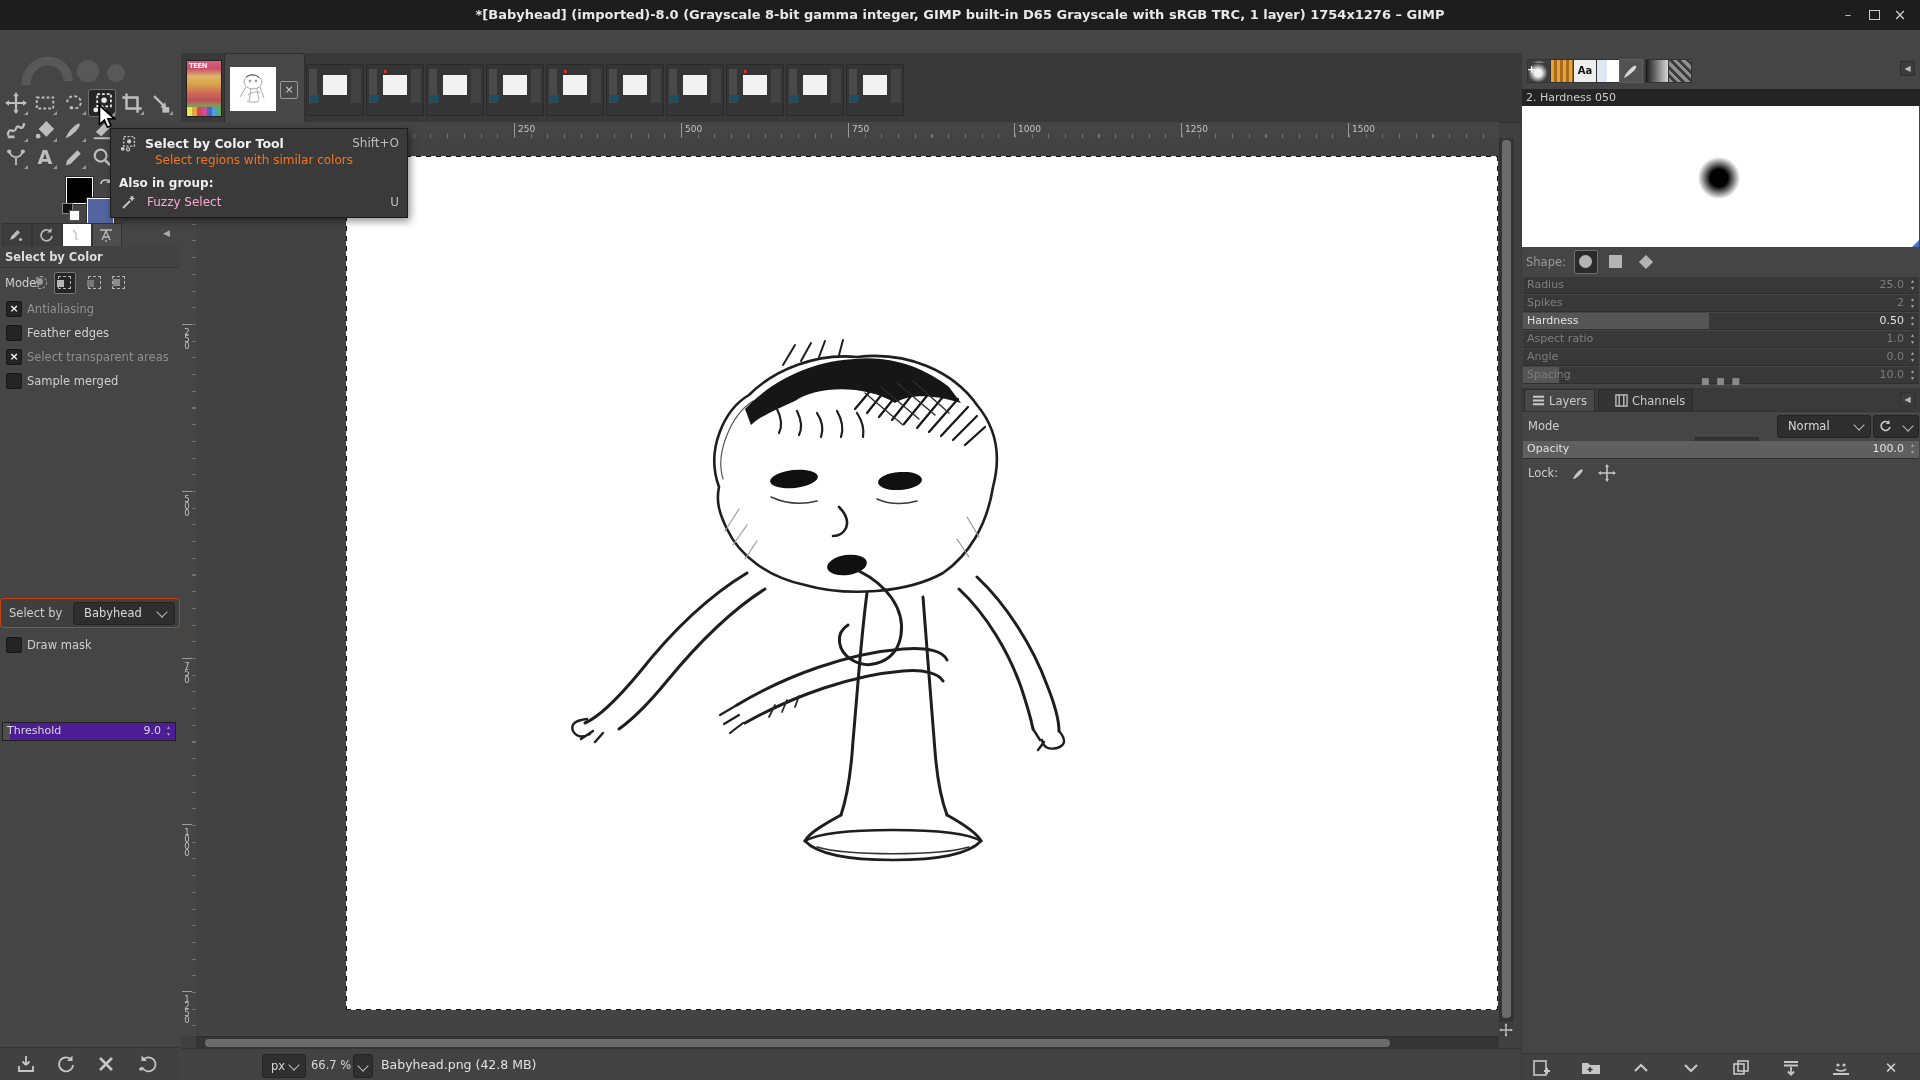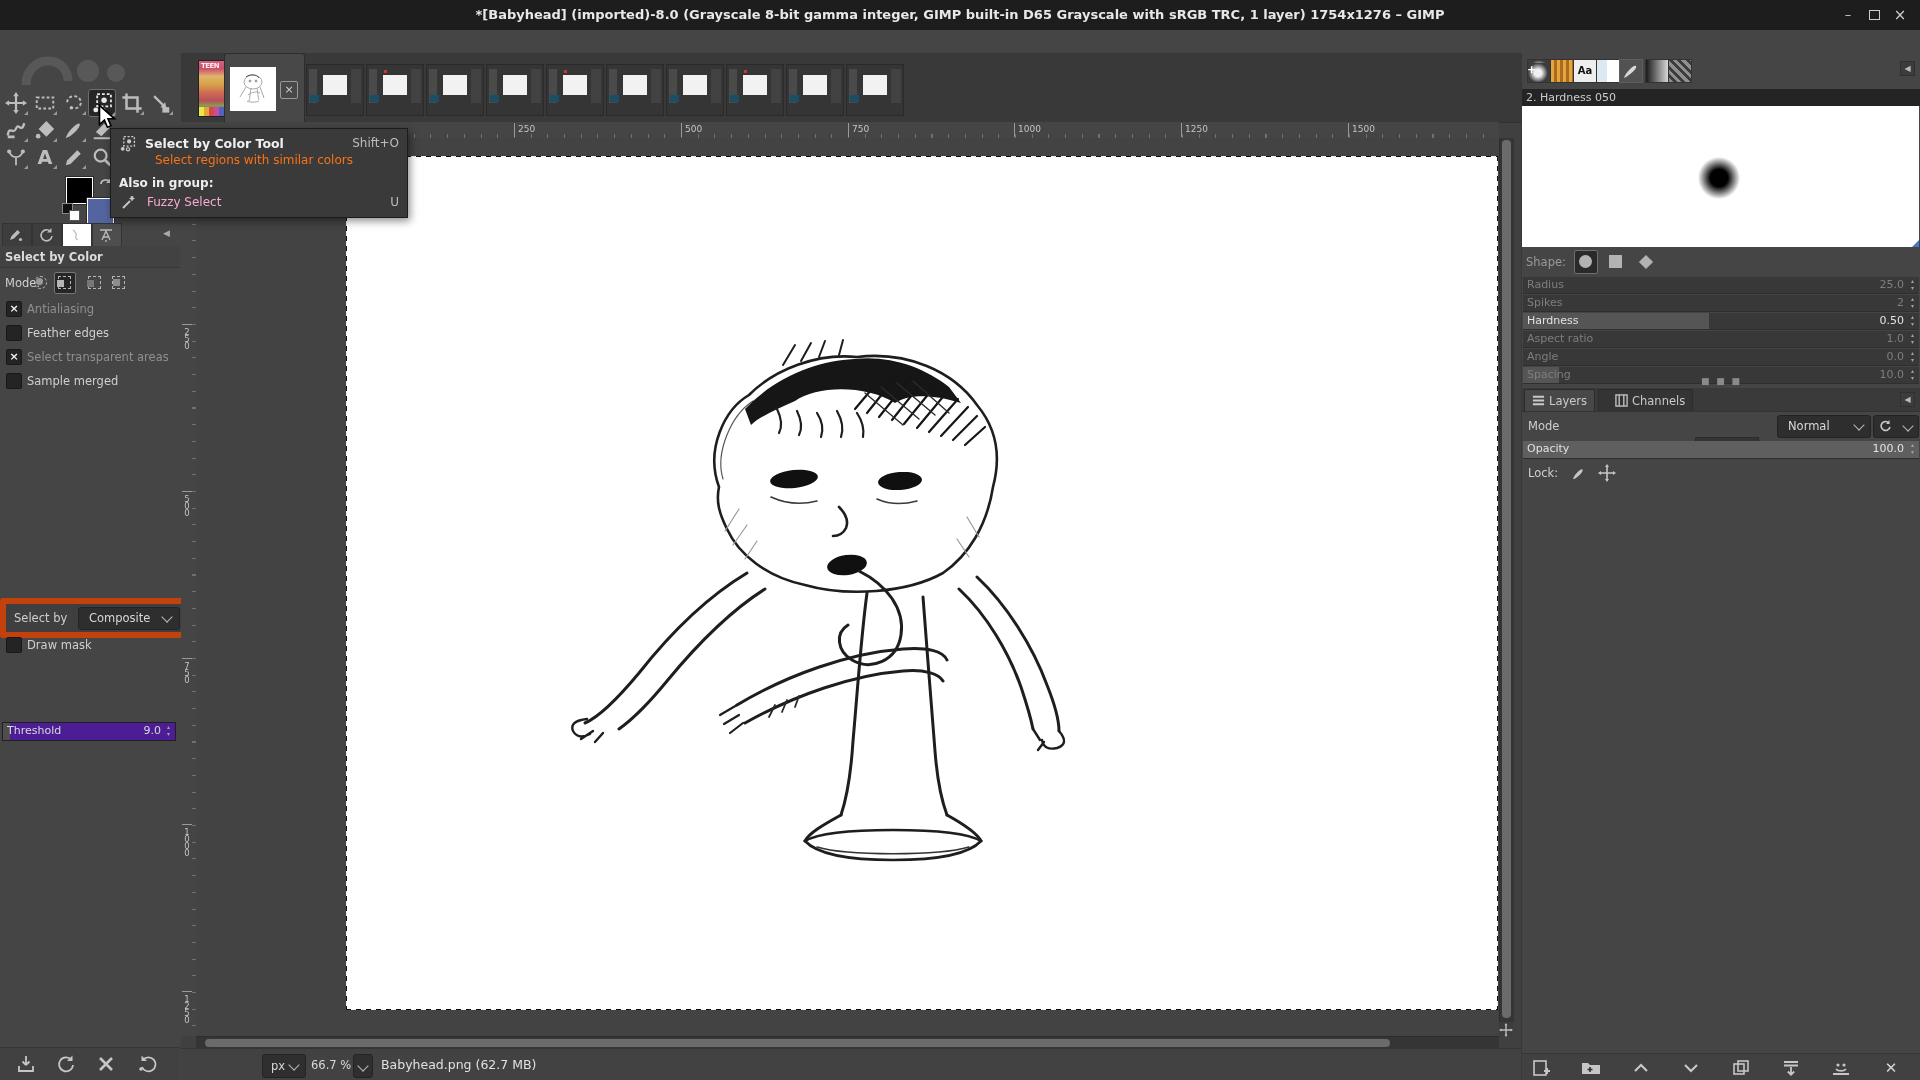--- a/index.html
+++ b/index.html
@@ -54,34 +54,34 @@
   .cbx span{visibility:hidden;}
   .cbx.on span{visibility:visible;}
   .cbrow .lbl{position:absolute;left:27px;top:4px;font-size:11.5px;color:#cfcfcf;}
   .cbrow .lbl.dim{color:#8f8f8f;}
   .slider{position:relative;background:#4c1d95;border:1px solid #1f1f1f;overflow:hidden;}
   .slider .fill{position:absolute;left:0;top:0;bottom:0;background:#4e4e4e;}
   .slider .lbl{position:absolute;left:4px;top:1px;font-size:11px;color:#d8d8d8;}
   .slider .val{position:absolute;right:14px;top:1px;font-size:11px;color:#d8d8d8;}
   .spin{position:absolute;right:1px;top:0;bottom:0;width:11px;color:#9f9f9f;font-size:6px;line-height:7px;text-align:center;}
   #threshold{left:2px;top:328px;width:172px;height:17px;}
-  #selectby-row{left:0px;top:352px;width:178px;height:28px;background:#3f3f3f;border:6px solid #c2410c;border-radius:3px;}
+  #selectby-row{left:0px;top:352px;width:178px;height:28px;background:#3f3f3f;border:1px solid #c2410c;border-radius:3px;}
   #selectby-row .lbl{position:absolute;left:8px;top:7px;font-size:11.5px;color:#cfcfcf;}
   #selectby-dd{position:absolute;left:72px;top:3px;width:100px;height:21px;background:#2e2e2e;border:1px solid #232323;border-radius:3px;}
   #selectby-dd .v{position:absolute;left:10px;top:3px;font-size:11.5px;color:#d8d8d8;}
   .chev{display:inline-block;width:7px;height:7px;border-right:1.6px solid #b9b9b9;border-bottom:1.6px solid #b9b9b9;transform:rotate(45deg);}
   #selectby-dd .chev{position:absolute;right:8px;top:5px;}
   #lfooter{left:0;top:994px;width:180px;height:33px;background:#414141;border-top:1px solid #363636;}
   .footico{position:absolute;top:6px;width:20px;height:20px;color:#c6c6c6;}
   .footico svg{width:20px;height:20px;display:block;}
 
   
   #center{left:181px;top:53px;width:1340px;height:1027px;background:#404040;}
   #tabstrip{left:0;top:0;width:1340px;height:69px;background:#393939;border-bottom:1px solid #303030;}
-  #thumb-mag{left:17px;top:7px;width:34px;height:55px;border:1px solid #222;
+  #thumb-mag{left:5px;top:7px;width:34px;height:55px;border:1px solid #222;
      background:linear-gradient(180deg,#d8607a 0,#c94f6d 14%,#e0b46a 28%,#d9a348 42%,#cf6a55 58%,#b8515a 72%,#89a04f 82%,#777 84%);}
   #thumb-mag .t{position:absolute;left:2px;top:1px;font-size:7px;font-weight:bold;color:#ffe9f0;letter-spacing:-.5px;}
   #thumb-mag .rainbow{position:absolute;left:0;bottom:0;width:100%;height:9px;
      background:linear-gradient(90deg,#e8e84a 0 15%,#e8a33d 15% 30%,#d84848 30% 45%,#c74f9a 45% 60%,#5560c0 60% 75%,#4aa0d8 75% 88%,#56b056 88% 100%);}
   #activetab{left:43px;top:0px;width:79px;height:69px;background:#484848;border:1px solid #2e2e2e;border-bottom:none;border-radius:3px 3px 0 0;}
   #activetab .sketchbox{position:absolute;left:5px;top:13px;width:46px;height:44px;background:#fff;}
   #activetab .close{position:absolute;right:6px;top:27px;width:16px;height:16px;border:1.5px solid #9a9a9a;border-radius:2px;
       color:#cfcfcf;font-size:11px;line-height:15px;text-align:center;}
   .mini-tab{position:absolute;top:11px;width:56px;height:50px;background:#353535;border:1px solid #2a2a2a;}
   .mini-tab .bar{position:absolute;left:2px;top:4px;width:8px;height:34px;background:#4a4a4a;}
@@ -390,21 +390,21 @@
       </div>
       <div id="threshold" class="slider abs">
         <span class="fill" style="width: 4%;"></span>
         <span class="lbl">Threshold</span>
         <span class="val">9.0</span>
         <span class="spin">▴<br>▾</span>
       </div>
       <div id="selectby-row" class="abs">
         <span class="lbl">Select by</span>
         <span id="selectby-dd">
-          <span class="v">Composite</span>
+          <span class="v">Babyhead</span>
           <span class="chev"></span>
         </span>
       </div>
       <div class="cbrow" id="cb4" style="position:absolute;top:388px;width:180px;">
         <span class="cbx"><span>×</span></span>
         <span class="lbl">Draw mask</span>
       </div>
     </div>
 
     <div id="lfooter" class="abs">
@@ -627,21 +627,21 @@
 
     <div id="statusbar" class="abs">
       <span id="unit-dd">
         <span class="v">px</span>
         <span class="chev"></span>
       </span>
       <span id="zoom-val">66.7 %</span>
       <span id="zoom-dd">
           <span class="chev"></span>
         </span>
-      <span id="status-msg">Babyhead.png (62.7 MB)</span>
+      <span id="status-msg">Babyhead.png (42.8 MB)</span>
     </div>
   </div>
 
   <div id="rightdock" class="abs">
 
     <div class="btab" style="left:5px;" id="bt-brush">
         <span></span>
         <span class="plus">+</span>
       </div>
     <div class="btab" style="left:28px;" id="bt-pat">

